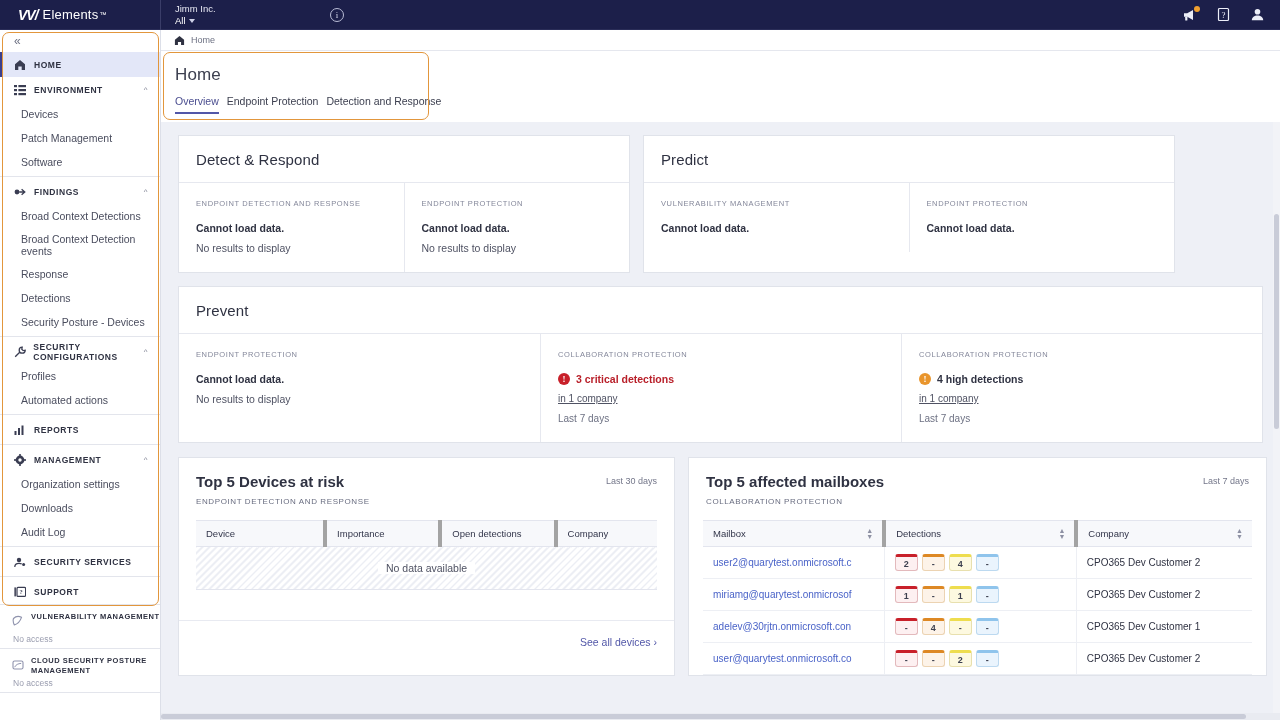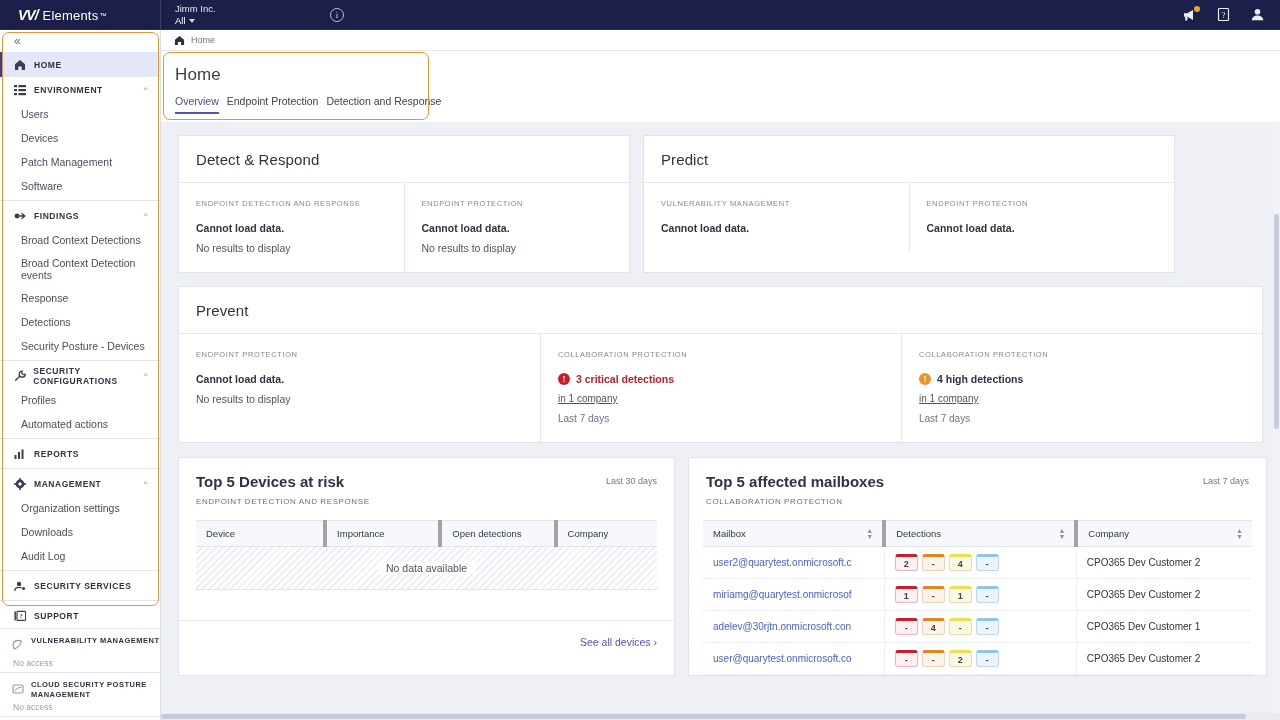--- a/index.html
+++ b/index.html
@@ -7,21 +7,21 @@
     width: 1280px; height: 720px;
     font-family: "Liberation Sans", sans-serif;
     background: #ffffff;
     overflow: hidden;
   }
   #app { position: relative; width: 1280px; height: 720px; background: #eef0f6; }
 
   
   .topbar {
     position: absolute; top: 0; left: 0; width: 1280px; height: 30px;
-    background: #1c1f4a; display: flex; 
+    background: #1c1f4a; display: flex; align-items: center;
     border-bottom: 1px solid #2a2d58;
   }
   .brand {
     width: 160px; height: 30px; display: flex; align-items: center;
     padding-left: 18px; color: #ffffff; font-size: 13px; letter-spacing: .2px;
   }
   .brand .mark { font-weight: bold; font-style: italic; letter-spacing: -1px; margin-right: 5px; font-size: 14px;}
   .brand .tm { font-size: 7px; vertical-align: super; margin-left: 1px; }
   .topdiv { width: 1px; height: 30px; background: #3a3d68; }
   .org {
@@ -242,23 +242,20 @@
             <rect x="0" y="5" width="3" height="2.2" fill="#3a3d52"></rect>
             <rect x="0" y="9" width="3" height="2.2" fill="#3a3d52"></rect>
             <rect x="4.4" y="1" width="7.6" height="2.2" fill="#3a3d52"></rect>
             <rect x="4.4" y="5" width="7.6" height="2.2" fill="#3a3d52"></rect>
             <rect x="4.4" y="9" width="7.6" height="2.2" fill="#3a3d52"></rect>
           </svg>
       </span>
       <span>ENVIRONMENT</span>
       <span class="chevron-up">^</span>
     </div>
-    <div class="sub-item">
-        <span>Users</span>
-      </div>
     <div class="sub-item">
         <span>Devices</span>
       </div>
     <div class="sub-item">
         <span>Patch Management</span>
       </div>
     <div class="sub-item">
         <span>Software</span>
       </div>
     <div class="nav-sep"></div>

